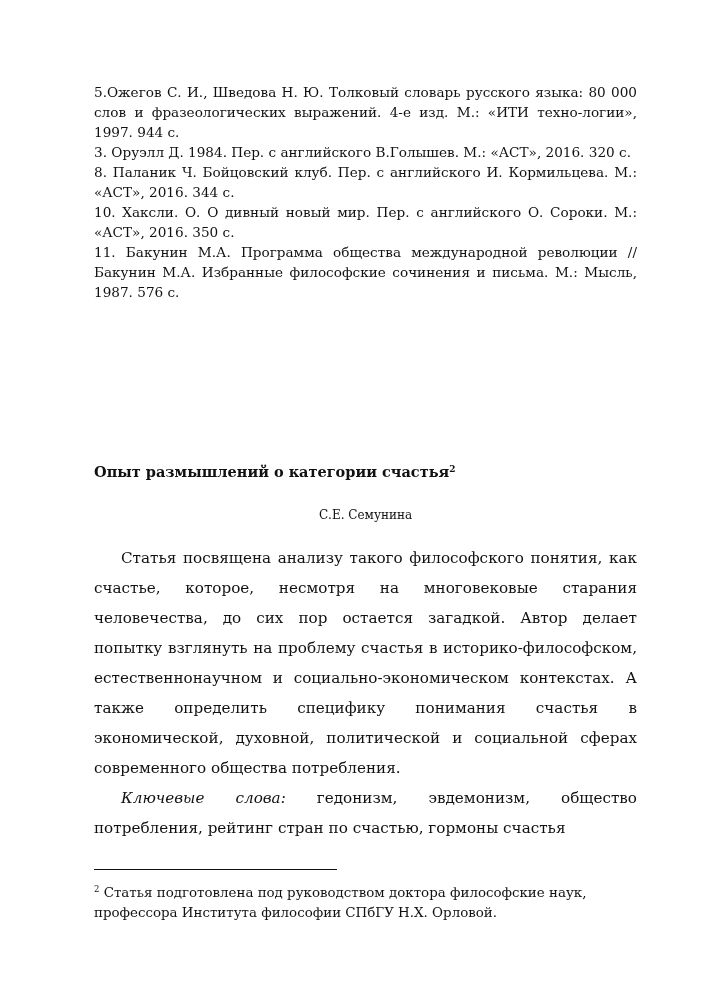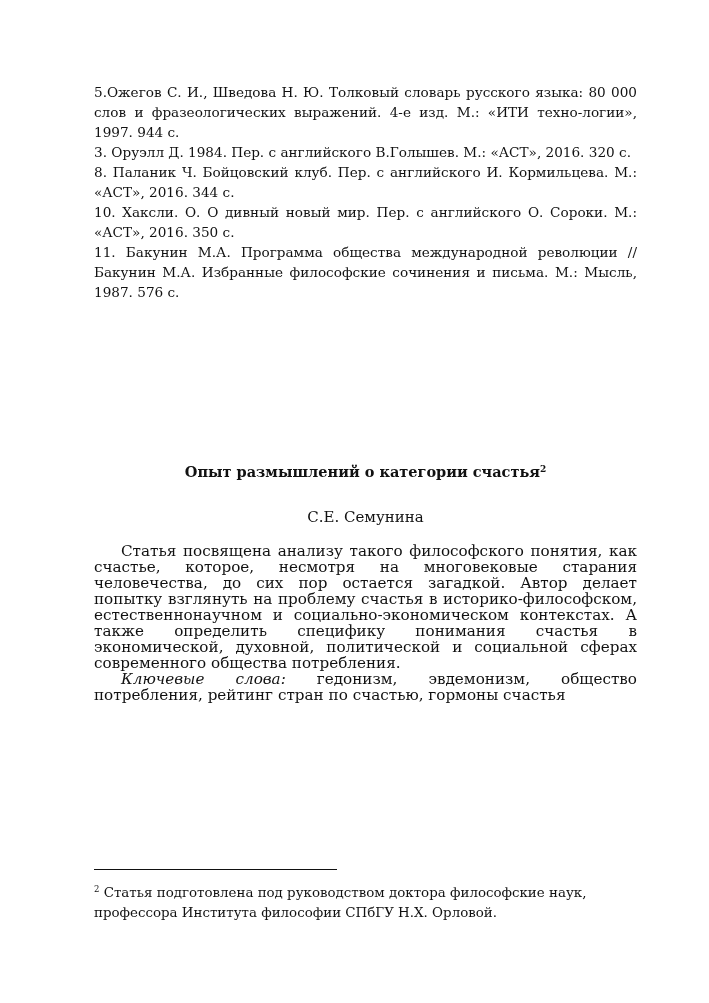--- a/index.html
+++ b/index.html
@@ -1,27 +1,27 @@
 <!DOCTYPE html>
 <html><head>
 <meta charset="utf-8">
 <style>
   html, body { margin: 0; padding: 0; background: #ffffff; }
   body { width: 709px; height: 1003px; position: relative; overflow: hidden;
          font-family: "DejaVu Serif", "Liberation Serif", serif; color: #111; }
   .refs { position: absolute; left: 94px; top: 82px; width: 543px;
           font-size: 13.6px; line-height: 20px; }
   .ref { text-align: justify; text-align-last: left; margin: 0; }
-  .title { position: absolute; left: 94px; top: 463px; width: 543px; text-align: center;
+  .title { position: absolute; left: 94px; top: 463px; width: 543px; 
            font-weight: bold; font-size: 14.5px; }
   .title sup { font-size: 9px; vertical-align: 5px; }
   .author { position: absolute; left: 94px; top: 508px; width: 543px; text-align: center;
-            font-size: 15px; }
+            font-size: 12px; }
   .abstract { position: absolute; left: 94px; top: 543px; width: 543px;
-              font-size: 15.2px; line-height: 16px; }
+              font-size: 15.2px; line-height: 30px; }
   .abstract p { margin: 0; text-align: justify; text-indent: 27px; }
   .kw-label { font-style: italic; }
   .fn-rule { position: absolute; left: 94px; top: 869px; width: 243px; height: 1px; background: #111; }
   .footnote { position: absolute; left: 94px; top: 879px; width: 545px;
               font-size: 13.4px; line-height: 20px; }
   .footnote sup { font-size: 8.5px; vertical-align: 5px; }
 </style>
 </head>
 <body>
 

